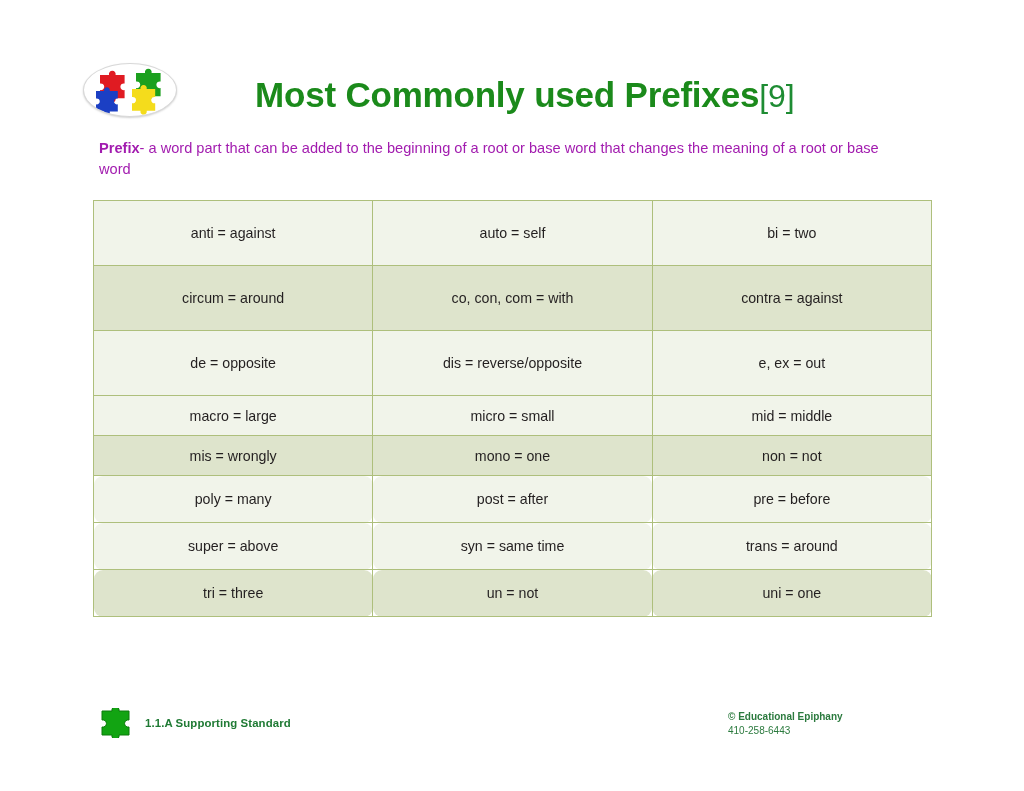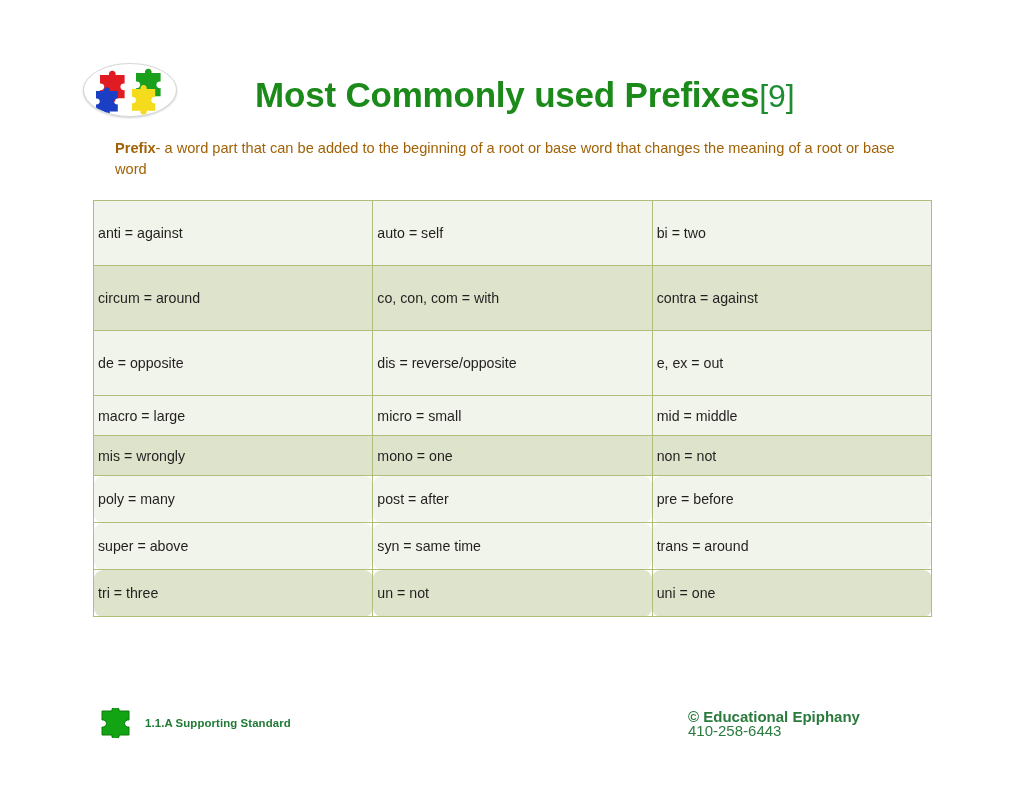--- a/index.html
+++ b/index.html
@@ -68,37 +68,37 @@
   }
 
   
   #subtitle {
     position: absolute;
     left: 99px;
     top: 138px;
     width: 812px;
     font-size: 14.6px;
     line-height: 21px;
-    color: #a16207;
-    margin-left: 16px;
+    color: #a21caf;
   }
   #subtitle .lead { font-weight: bold; }
 
   
   #prefix-table {
     position: absolute;
     left: 93px;
     top: 200px;
     width: 839px;
     border-collapse: collapse;
     table-layout: fixed;
     border: 1px solid #aebf7c;
   }
   #prefix-table td {
     border: 1px solid #aebf7c;
+    text-align: center;
     vertical-align: middle;
     font-size: 14.2px;
     color: #231f20;
     padding: 0 4px;
   }
   #prefix-table col { width: 33.33%; }
   tr.r-light td { background: #f1f4ea; }
   tr.r-dark  td { background: #dee4cc; }
   tr.h-tall td   { height: 64px; }
   tr.h-short td  { height: 39px; }
@@ -116,24 +116,24 @@
   #footer-left .std-label {
     margin-left: 12px;
     font-size: 11.4px;
     font-weight: bold;
     color: #1f7a34;
     letter-spacing: 0.1px;
   }
 
   #footer-right {
     position: absolute;
-    left: 688px;
+    left: 728px;
     top: 710px;
     width: 260px;
-    font-size: 15px;
+    font-size: 10px;
     line-height: 14.2px;
     color: #2b7a3e;
   }
   #footer-right .copy { font-weight: bold; }
 </style>
 </head>
 <body>
 
 <div id="header">
 

